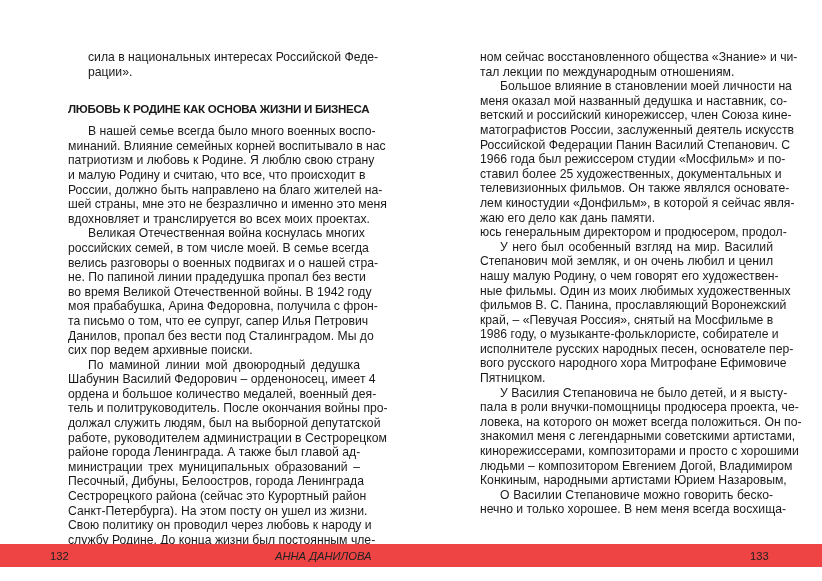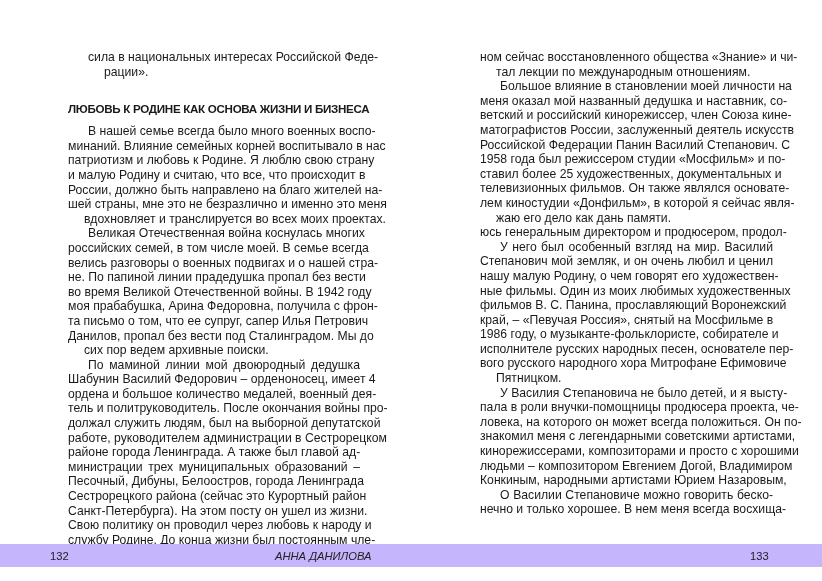--- a/index.html
+++ b/index.html
@@ -10,28 +10,28 @@
   .page { position: absolute; top: 0; height: 544px; }
   .page.left { left: 50px; width: 310px; }
   .page.right { left: 462px; width: 311px; }
   .text-block { position: absolute; left: 18px; right: 0; }
   .left .text-block { top: 50px; }
   .right .text-block { top: 50px; }
   p.line {
     margin: 0; font-size: 12.2px; line-height: 14.6px; text-align: justify; text-align-last: justify;
     white-space: nowrap; overflow: visible;
   }
-  p.line.last { text-align-last: left; margin-left: 16px; }
+  p.line.last { text-align-last: left; }
   p.line.indent { padding-left: 20px; }
   .heading {
     font-family: "Liberation Sans", sans-serif; font-weight: bold; font-size: 11.6px;
     letter-spacing: -0.3px; margin: 23px 0 8px 0; line-height: 14px; white-space: nowrap;
   }
   .footer {
-    position: absolute; left: 0; top: 544px; width: 822px; height: 23px; background: #c4b5fd;
+    position: absolute; left: 0; top: 544px; width: 822px; height: 23px; background: #ef4444;
   }
   .footer span { position: absolute; top: 5px; font-size: 11.2px; color: #222; line-height: 14px; }
   .footer .pn-left { left: 50px; }
   .footer .author { left: 275px; font-style: italic; }
   .footer .title { left: 462px; letter-spacing: -0.2px; }
   .footer .pn-right { left: 750px; }
 </style>
 </head>
 <body>
 
@@ -83,21 +83,21 @@
       <div>
         <p class="line">ном сейчас восстановленного общества «Знание» и чи-</p>
         <p class="line last">тал лекции по международным отношениям.</p>
       </div>
       <div>
         <p class="line indent">Большое влияние в становлении моей личности на</p>
         <p class="line">меня оказал мой названный дедушка и наставник, со-</p>
         <p class="line">ветский и российский кинорежиссер, член Союза кине-</p>
         <p class="line">матографистов России, заслуженный деятель искусств</p>
         <p class="line">Российской Федерации Панин Василий Степанович. С</p>
-        <p class="line">1958 года был режиссером студии «Мосфильм» и по-</p>
+        <p class="line">1966 года был режиссером студии «Мосфильм» и по-</p>
         <p class="line">ставил более 25 художественных, документальных и</p>
         <p class="line">телевизионных фильмов. Он также являлся основате-</p>
         <p class="line">лем киностудии «Донфильм», в которой я сейчас явля-</p>
         <p class="line last">жаю его дело как дань памяти.</p>
         <p class="line">юсь генеральным директором и продюсером, продол-</p>
       </div>
       <div>
         <p class="line indent">У него был особенный взгляд на мир. Василий</p>
         <p class="line">Степанович мой земляк, и он очень любил и ценил</p>
         <p class="line">нашу малую Родину, о чем говорят его художествен-</p>

